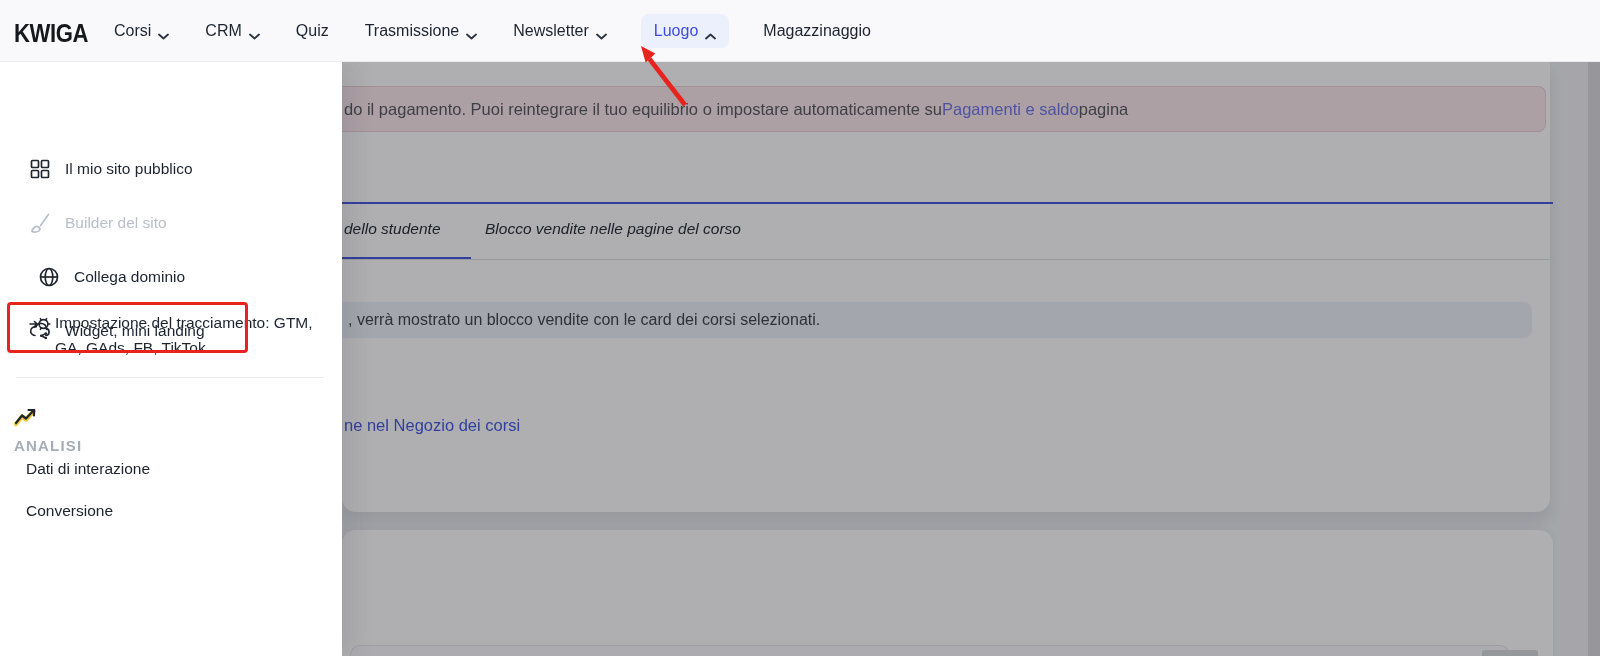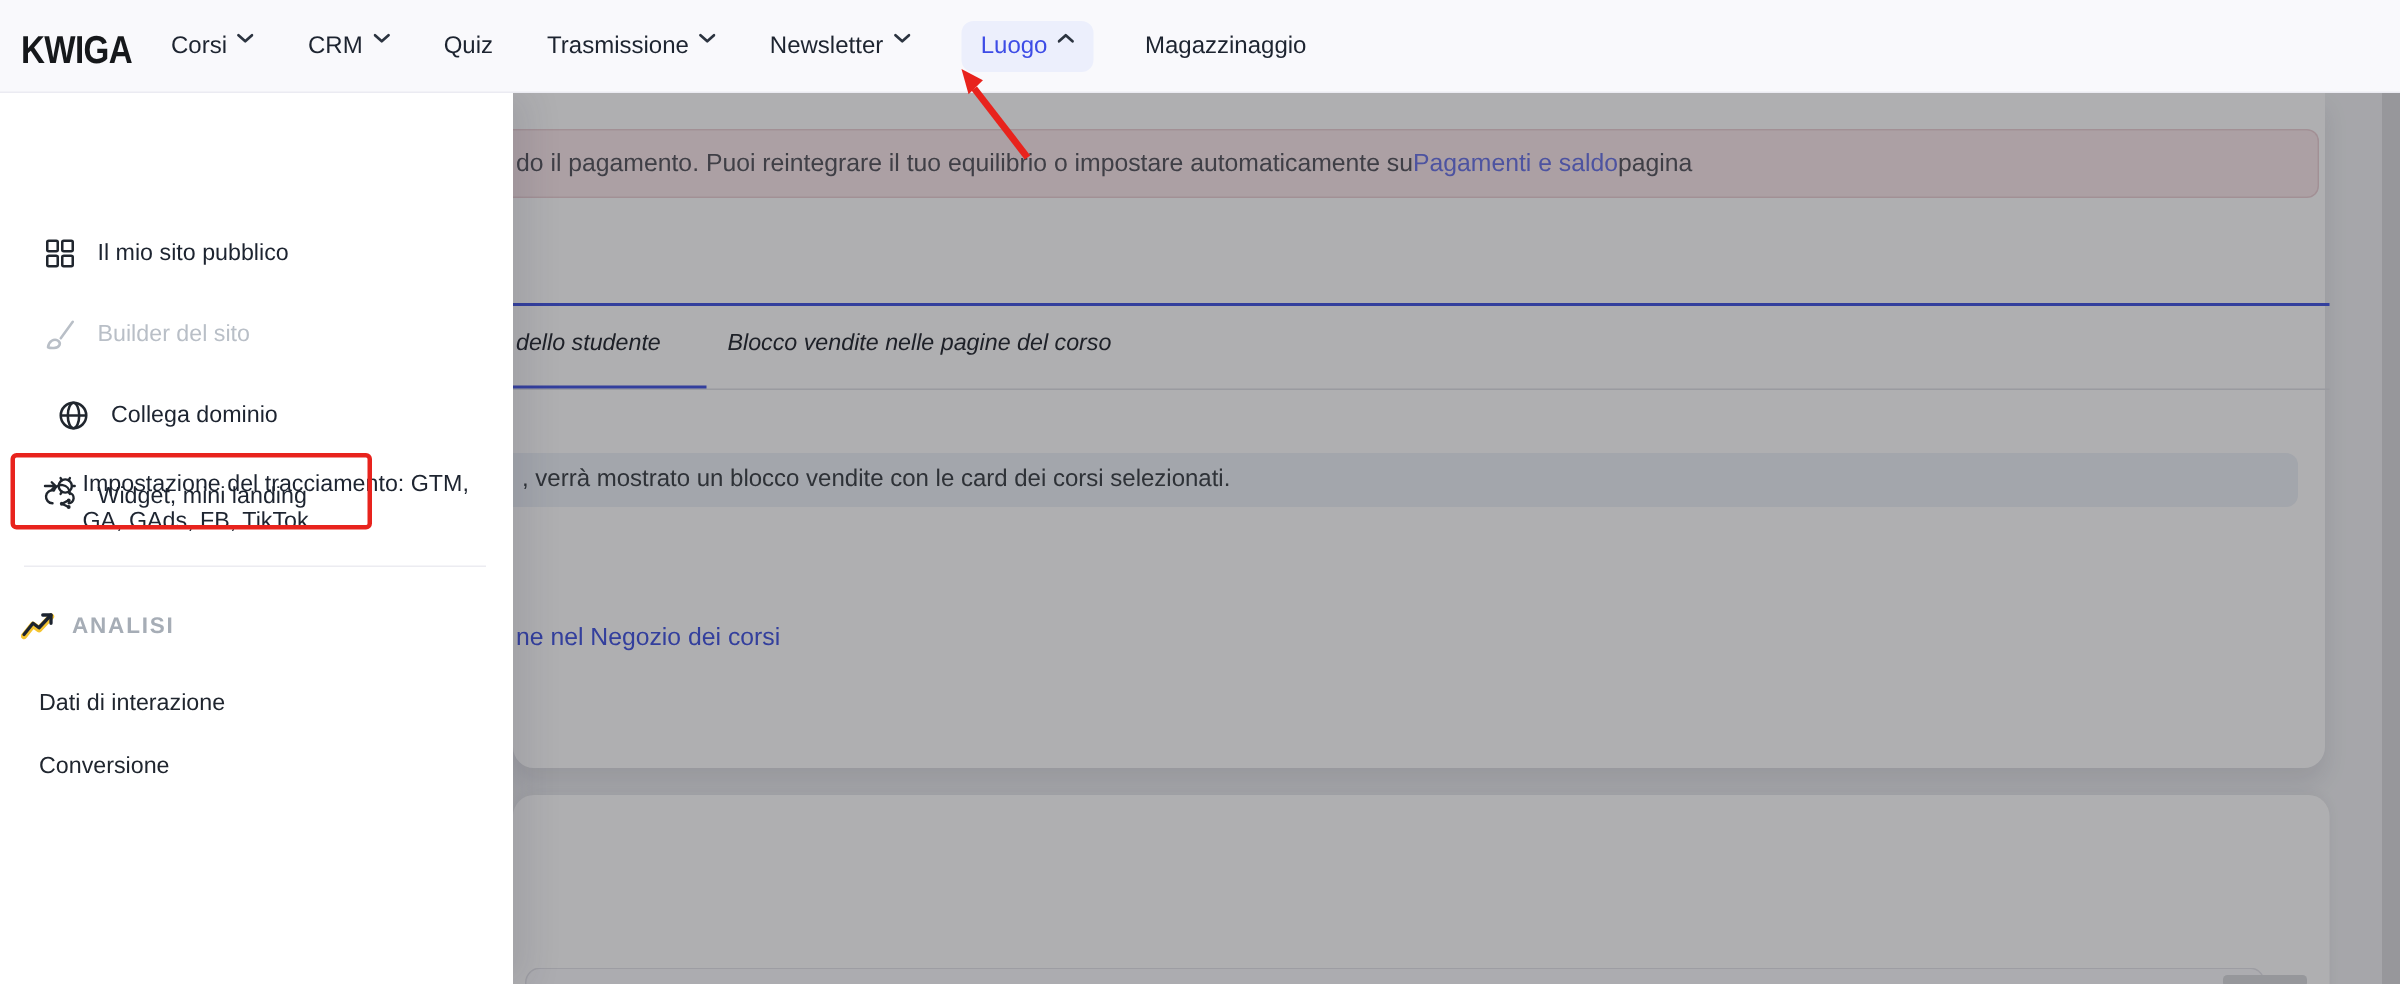--- a/index.html
+++ b/index.html
@@ -5,41 +5,41 @@
   * { margin:0; padding:0; box-sizing:border-box; }
   html,body { width:1600px; height:656px; overflow:hidden; }
   body { font-family:"Liberation Sans", sans-serif; background:#fff; position:relative; color:#1d2430; }
 
   
   .header { position:absolute; left:0; top:0; width:1600px; height:62px; background:#f9f9fc;
             border-bottom:1px solid #ebebf2; z-index:30; }
   .logo { position:absolute; left:14px; top:18px; font-size:26px; font-weight:800; color:#16181b;
           letter-spacing:-0.5px; transform:scaleX(.85); transform-origin:left center; }
   .nav { position:absolute; left:112px; top:0; height:62px; display:flex; align-items:center; gap:32px; }
-  .nav-item { display:flex; align-items:flex-start; gap:7px; font-size:16px; color:#1d2430; cursor:pointer;
+  .nav-item { display:flex; align-items:flex-end; gap:7px; font-size:16px; color:#1d2430; cursor:pointer;
               padding:8px 2px; border-radius:8px; }
   .nav-item.active { background:#eceffc; color:#3d4ce6; padding:8px 13px; }
   .nav-item svg { display:block; }
   .chev { stroke:#2c3440; stroke-width:1.8; fill:none; stroke-linecap:round; stroke-linejoin:round; }
 
   .hdr-right { position:absolute; right:0; top:0; height:62px; }
 
   
   .panel { position:absolute; left:0; top:62px; width:342px; height:594px; background:#ffffff;
            box-shadow:10px 0 22px rgba(40,40,70,.10); z-index:20; }
   .menu-item { position:absolute; left:0; width:342px; display:flex; align-items:center; gap:13px;
                padding-left:28px; font-size:15.5px; color:#1d2430; cursor:pointer; }
   .menu-item .mi-icon { width:24px; height:24px; flex:0 0 24px; }
   .menu-item.disabled { color:#b9bfc7; cursor:default; }
   .menu-two-line { position:absolute; left:55px; top:248px; width:262px; font-size:15.5px;
                    line-height:25px; color:#1d2430; cursor:pointer; }
   .menu-two-line .mi-icon { position:absolute; left:-27px; top:2px; }
   .panel-divider { position:absolute; left:16px; top:315px; width:308px; height:1px; background:#ececf1; }
-  .section-head { position:absolute; left:14px; top:345px; display:flex; align-items:center; gap:10px;
-                  font-size:15px; font-weight:600; letter-spacing:1.2px; color:#a6adb6; }
+  .section-head { position:absolute; left:14px; top:345px; display:flex; align-items:flex-start; gap:10px;
+                  font-size:15px; font-weight:600; letter-spacing:1.2px; color:#a6adb6;flex-direction:column; }
   .simple-link { position:absolute; left:26px; font-size:15.5px; color:#20262f; cursor:pointer; }
   .reports-btn { position:absolute; left:16px; top:474px; background:#edf1fb; border-radius:8px;
                  padding:8px 14px; font-size:15.5px; color:#20262f; cursor:pointer; }
 
   
   .content { position:absolute; left:342px; top:62px; width:1258px; height:594px; background:#f1f2f4; z-index:1; }
   .card1 { position:absolute; left:0; top:0; width:1208px; height:450px; background:#fff;
            border-radius:0 0 14px 14px; box-shadow:0 10px 16px rgba(30,30,55,.10); }
   .warn-banner { position:absolute; left:0; top:24px; width:1204px; height:46px; background:#fae9ec;
                  border:1px solid #ecd0d5; border-left:none; border-radius:0 8px 8px 0;

